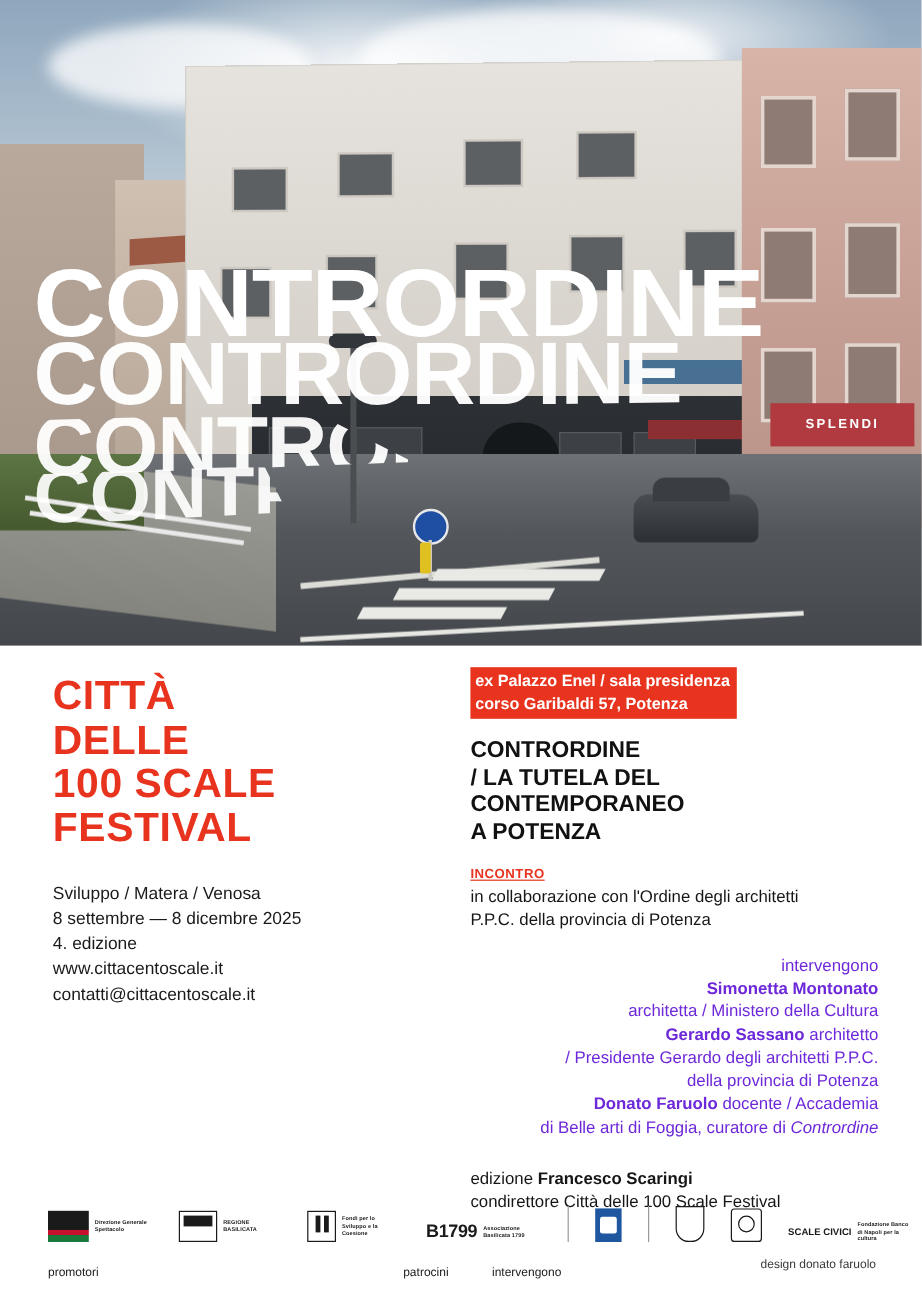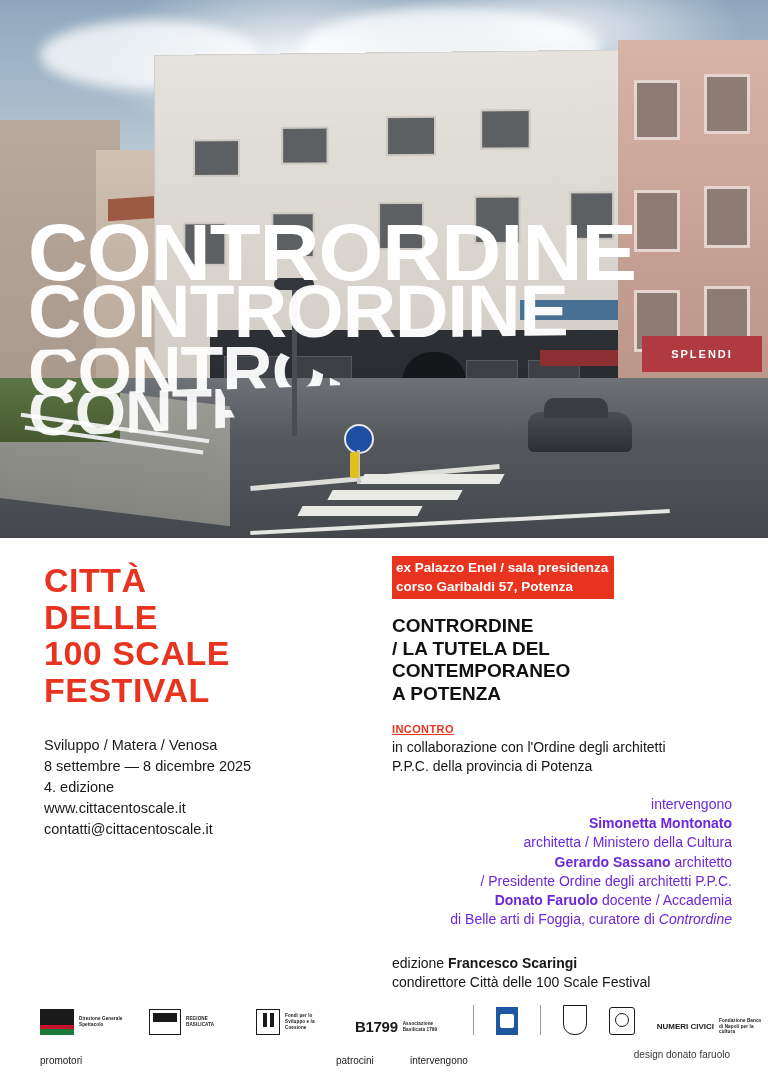--- a/index.html
+++ b/index.html
@@ -634,21 +634,22 @@
       <div class="para">
         <div>in collaborazione con l'Ordine degli architetti</div>
         <div>P.P.C. della provincia di Potenza</div>
       </div>
 
       <div class="speakers">
         <span class="label">intervengono</span>
         <span class="row"><b>Simonetta Montonato</b></span>
         <span class="row">architetta / Ministero della Cultura</span>
         <span class="row"><b>Gerardo Sassano</b> <span>architetto</span></span>
-        <span class="row">/ Presidente Ordine degli architetti P.P.C.</span>
+        <span class="row">/ Presidente Gerardo degli architetti P.P.C.</span>
+        <span class="row">della provincia di Potenza</span>
         <span class="row"><b>Donato Faruolo</b> <span>docente / Accademia</span></span>
         <span class="row">di Belle arti di Foggia, curatore di <i>Contrordine</i></span>
       </div>
 
       <div class="conduce">
         <span>edizione</span>
         <b>Francesco Scaringi</b><br>
         <span>condirettore Città delle 100 Scale Festival</span>
       </div>
     </div>
@@ -678,21 +679,21 @@
           <div class="lm-bas"></div>
         </div>
         <div class="divider-v"></div>
         <div class="logo">
           <div class="lm-shield"></div>
         </div>
         <div class="logo">
           <div class="lm-crest"></div>
         </div>
         <div class="logo">
-          <div class="lm-num">NUMERI CIVICI</div>
+          <div class="lm-num">SCALE CIVICI</div>
           <div class="logo-text">Fondazione Banco di Napoli per la cultura</div>
         </div>
       </div>
 
       <div class="cap cap-promotori">promotori</div>
       <div class="cap cap-patrocini">patrocini</div>
       <div class="cap cap-sostenitori">intervengono</div>
       <div class="cap cap-design">design donato faruolo</div>
     </div>
   </div>

